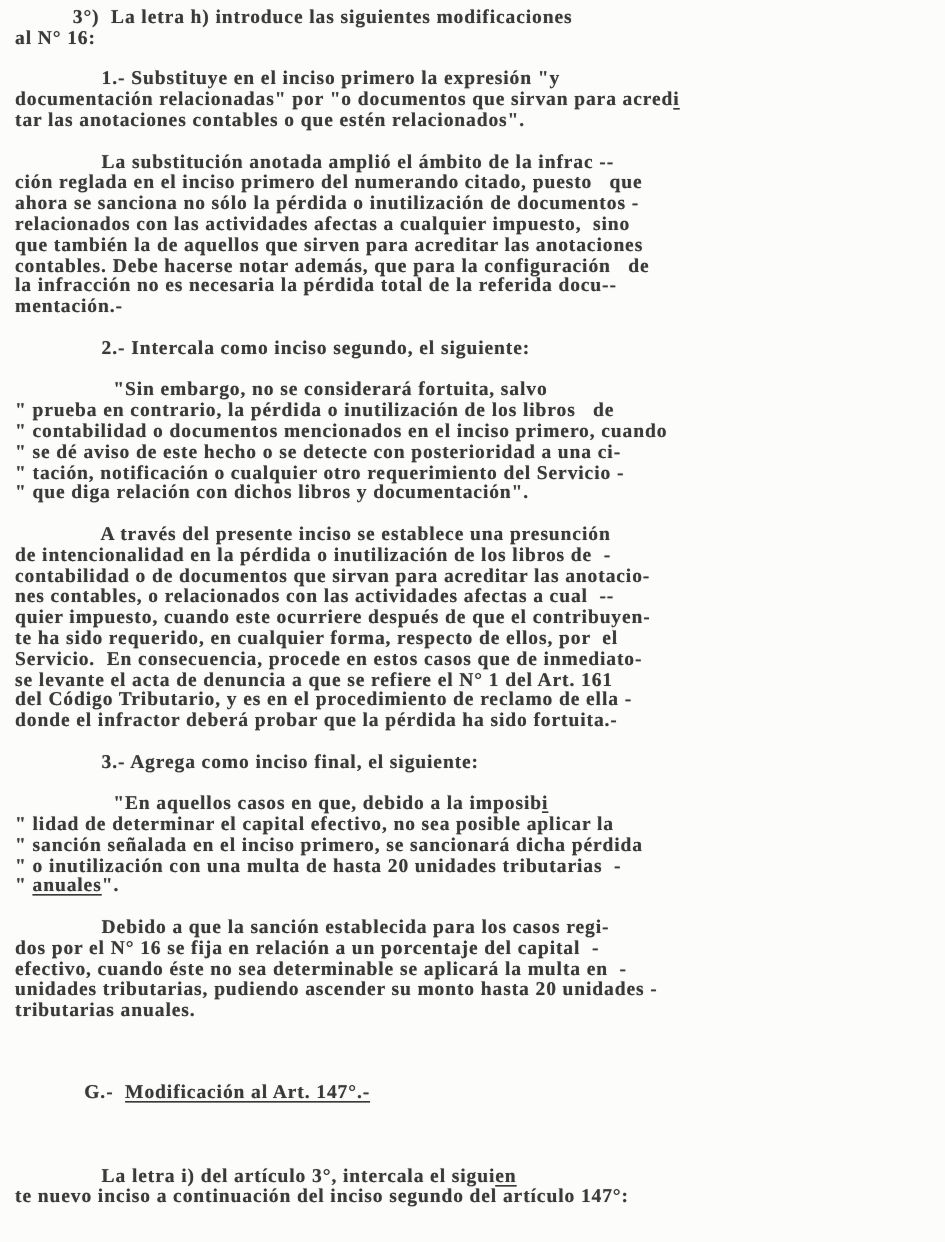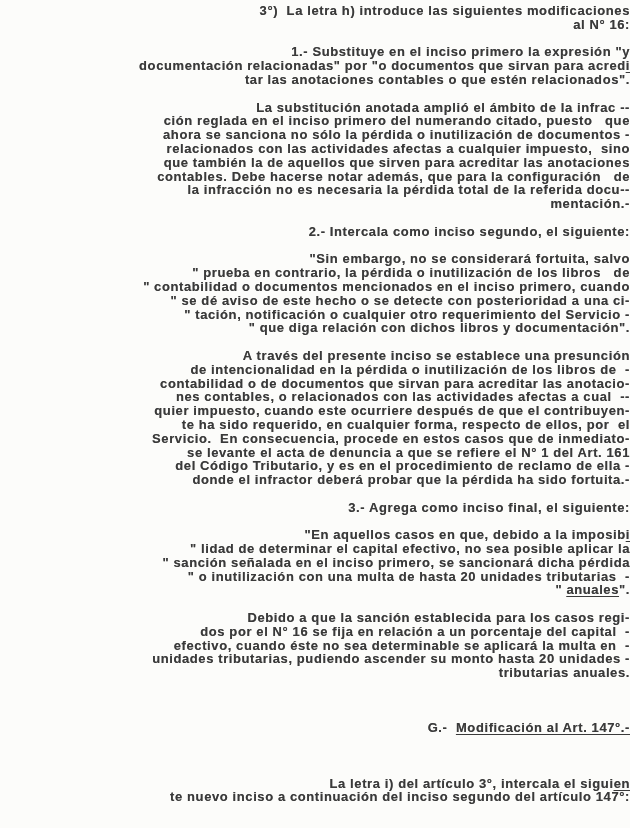--- a/index.html
+++ b/index.html
@@ -13,29 +13,28 @@
     height: 828px;
     background: #fcfcfa;
     overflow: hidden;
     box-sizing: border-box;
   }
   .doc {
     position: absolute;
     top: 4px;
     left: 10px;
     right: 0;
-    font-family: Liberation Sans, sans-serif;
+    font-family: Liberation Serif, serif;
     font-size: 13px;
     font-weight: 700;
     letter-spacing: 0.6px;
     line-height: 13.8px;
     color: #3a3a3a;
     white-space: pre;
     text-shadow: 0 0 0.6px rgba(40,40,40,0.55);
-    text-align: right;
   }
   .line {
     height: 13.8px;
   }
   .u {
     text-decoration: underline;
     text-underline-offset: 2px;
     text-decoration-thickness: 1px;
   }
 </style>

